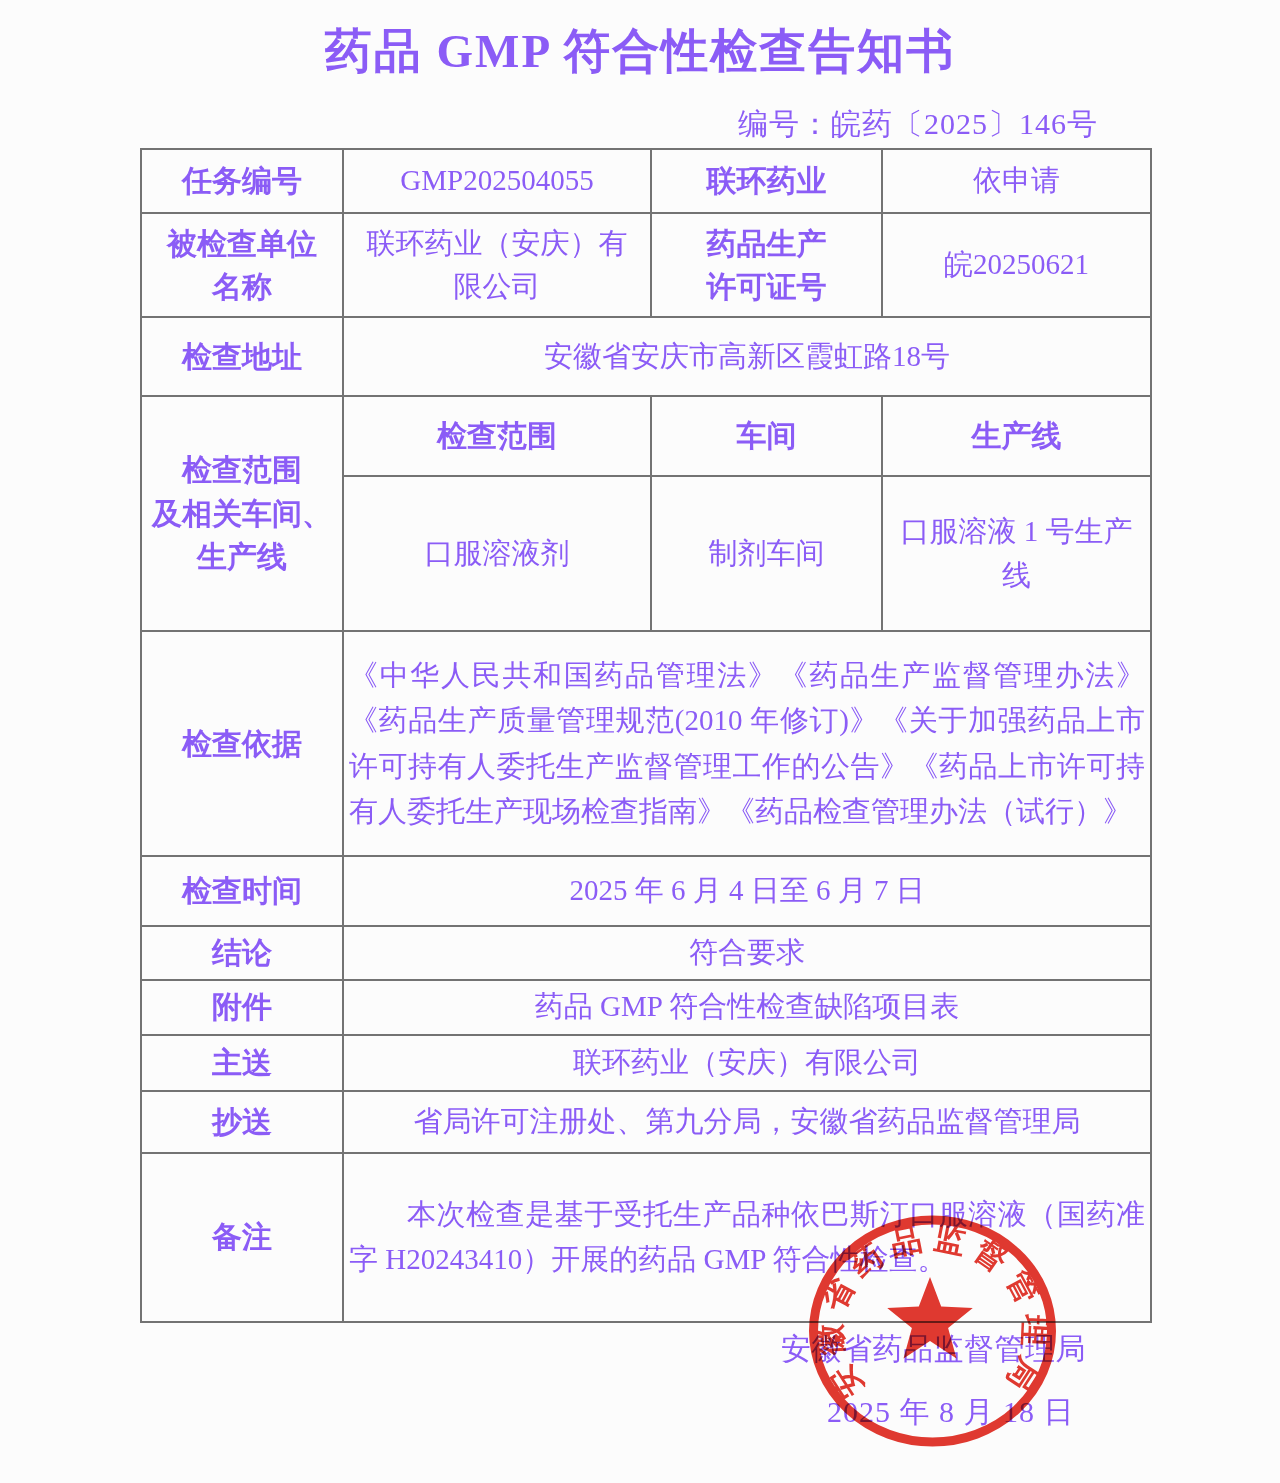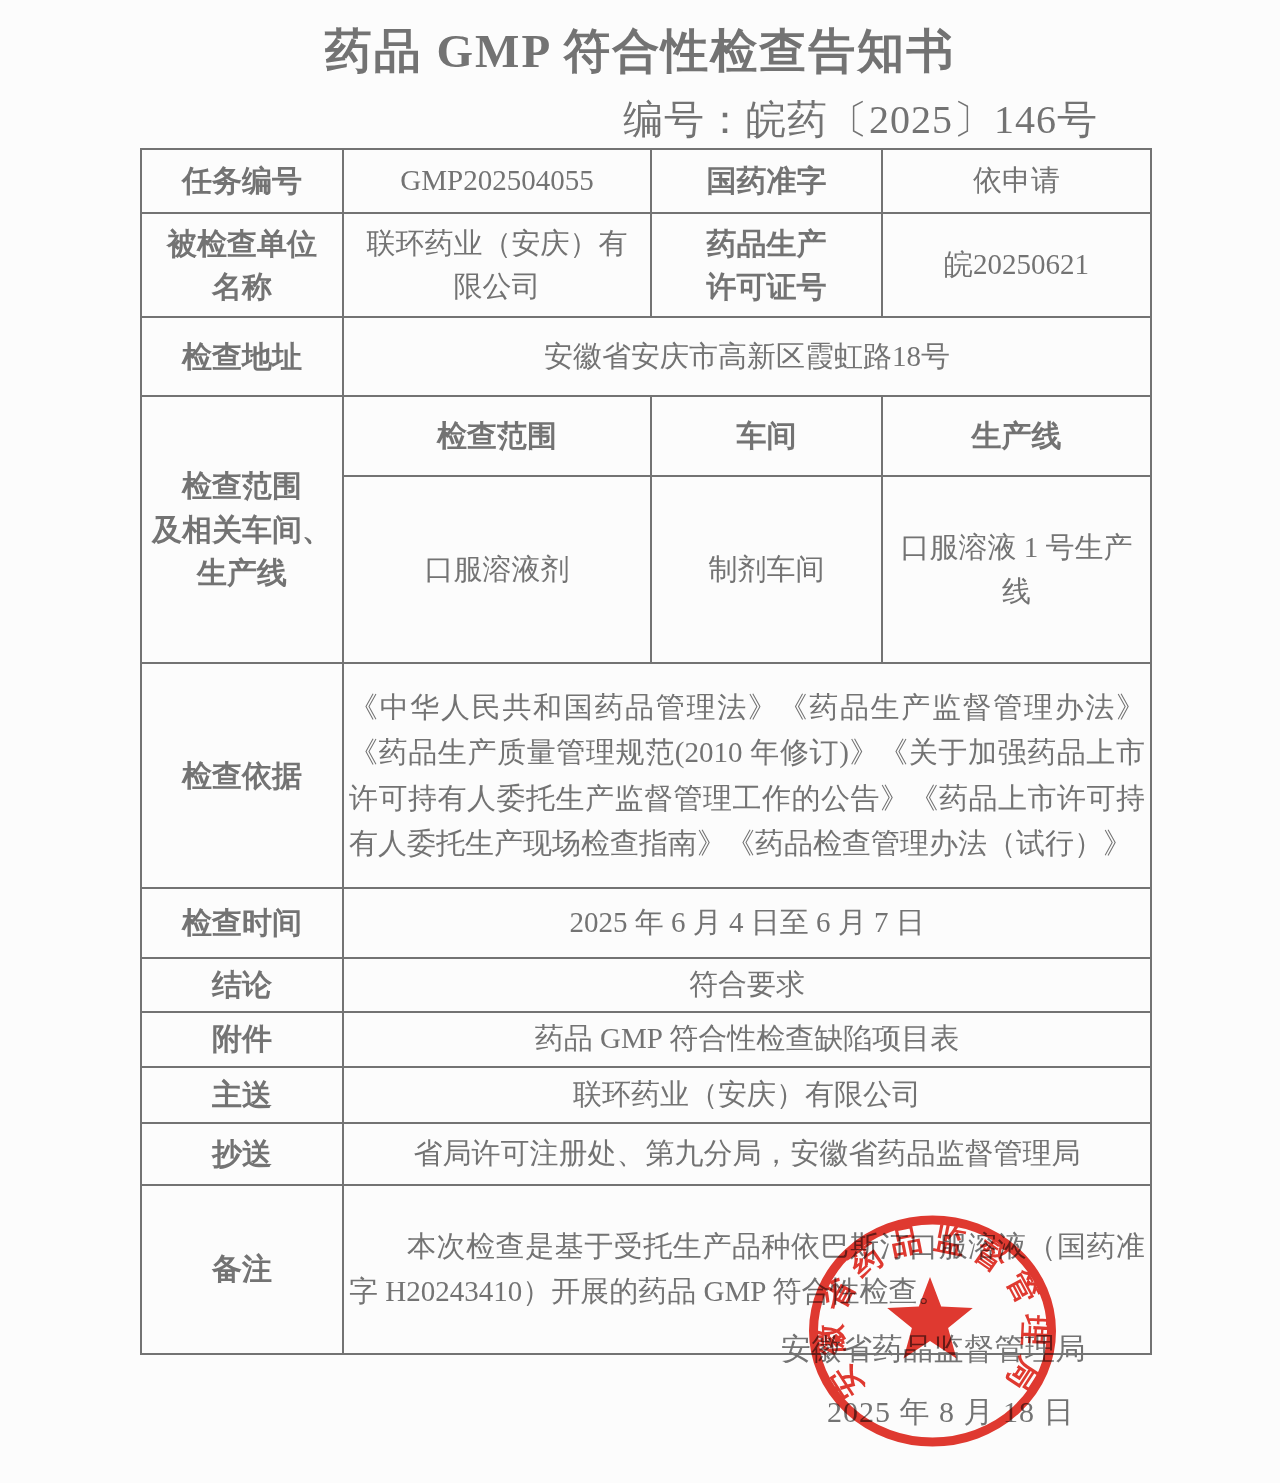--- a/index.html
+++ b/index.html
@@ -1,28 +1,28 @@
 <!DOCTYPE html>
 <html><head>
 <meta charset="utf-8">
 <style>
   html,body { margin:0; padding:0; }
   .page {
     position:relative; width:1280px; height:1483px;
-    background:#fcfcfc; color:#737373; overflow:hidden;
+    background:#fcfcfc; color:#8b5cf6; overflow:hidden;
     font-family:"Liberation Serif", serif;
   }
   .title {
     position:absolute; top:20px; left:0; width:100%;
     text-align:center; font-size:47px; font-weight:bold;
     letter-spacing:2px; margin:0;
   }
   .doc-number {
-    position:absolute; top:92px; right:182px;
-    font-size:40px; letter-spacing:1px;
+    position:absolute; top:104px; right:182px;
+    font-size:30px; letter-spacing:1px;
   }
   table.main {
     position:absolute; left:140px; top:148px; width:1010px;
     border-collapse:collapse; table-layout:fixed;
   }
   td {
     border:2px solid #737373; text-align:center; vertical-align:middle;
     font-size:29px; padding:4px 10px; line-height:1.5;
     word-break:break-all;
   }
@@ -66,21 +66,21 @@
     <colgroup>
       <col style="width:202px">
         <col style="width:308px">
         <col style="width:231px">
         <col style="width:269px">
     </colgroup>
     <tbody>
       <tr style="height:64px">
         <td class="label">任务编号</td>
         <td>GMP202504055</td>
-        <td class="label">国药准字</td>
+        <td class="label">联环药业</td>
         <td>依申请</td>
       </tr>
       <tr style="height:104px">
         <td class="label">被检查单位
 名称</td>
         <td>联环药业（安庆）有限公司</td>
         <td class="label">药品生产
 许可证号</td>
         <td>皖20250621</td>
       </tr>
@@ -89,21 +89,21 @@
         <td colspan="3">安徽省安庆市高新区霞虹路18号</td>
       </tr>
       <tr style="height:80px">
         <td class="label" rowspan="2">检查范围
 及相关车间、
 生产线</td>
         <td class="label">检查范围</td>
         <td class="label">车间</td>
         <td class="label">生产线</td>
       </tr>
-      <tr style="height:187px">
+      <tr style="height:155px">
         <td>口服溶液剂</td>
         <td>制剂车间</td>
         <td>口服溶液 1 号生产线</td>
       </tr>
       <tr style="height:225px">
         <td class="label">检查依据</td>
         <td colspan="3" class="long">《中华人民共和国药品管理法》《药品生产监督管理办法》《药品生产质量管理规范(2010 年修订)》《关于加强药品上市许可持有人委托生产监督管理工作的公告》《药品上市许可持有人委托生产现场检查指南》《药品检查管理办法（试行）》</td>
       </tr>
       <tr style="height:70px">
         <td class="label">检查时间</td>

